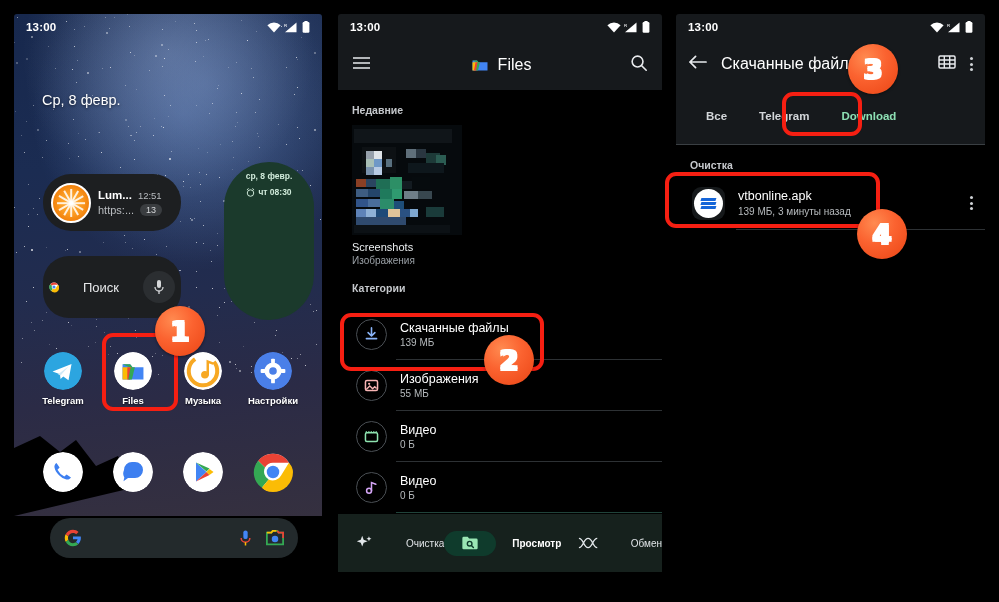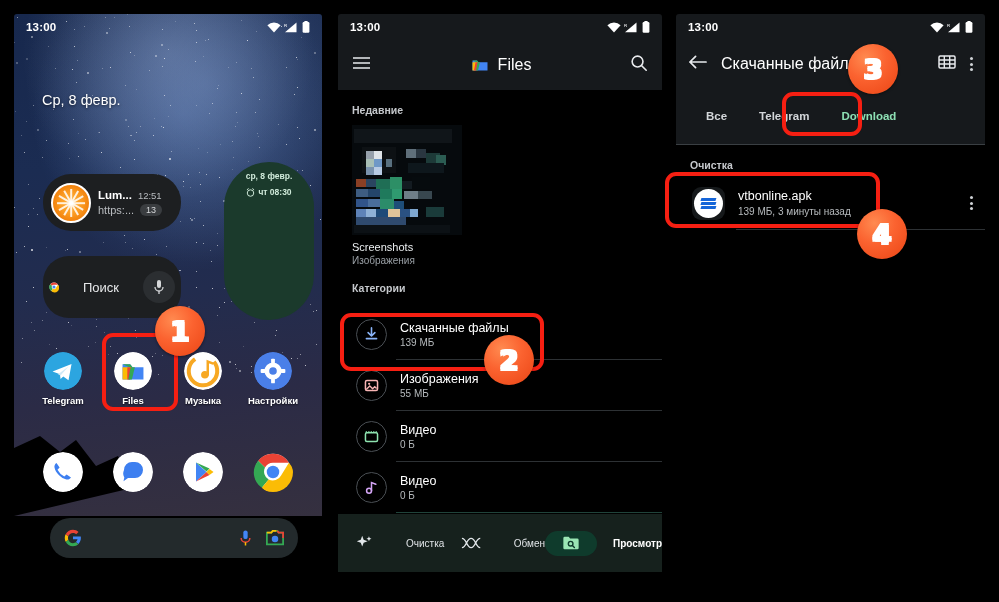--- a/index.html
+++ b/index.html
@@ -948,36 +948,36 @@
         <div class="bn-item">
           <span class="bn-pill">
             <svg width="20" height="18" viewBox="0 0 22 20">
               <path d="M9 2l1.6 4.3L15 8l-4.4 1.7L9 14l-1.6-4.3L3 8l4.4-1.7z" fill="#e2e7ea"></path>
               <path d="M16.5 2.4l.8 2 2 .8-2 .8-.8 2-.8-2-2-.8 2-.8z" fill="#e2e7ea"></path>
             </svg>
           </span>
           <span class="bn-lbl">Очистка</span>
         </div>
         <div class="bn-item">
-          <span class="bn-pill">
-            <svg width="22" height="14" viewBox="0 0 24 14">
-              <path d="M1 2c5 0 5 10 10 10s5-10 10-10M1 12c5 0 5-10 10-10s5 10 10 10" fill="none" stroke="#e2e7ea" stroke-width="1.5"></path>
-            </svg>
-          </span>
-          <span class="bn-lbl">Обмен</span>
-        </div>
-        <div class="bn-item">
           <span class="bn-pill active">
             <svg width="18" height="16" viewBox="0 0 20 18">
               <path d="M1.4 3.6A1.6 1.6 0 0 1 3 2h4.4l1.6 2H17a1.6 1.6 0 0 1 1.6 1.6V15A1.4 1.4 0 0 1 17.2 16H2.8A1.4 1.4 0 0 1 1.4 14.6z" fill="#9ae6b4"></path>
               <circle cx="9.6" cy="9.8" r="2.6" fill="none" stroke="#0f3b2c" stroke-width="1.6"></circle>
               <path d="M11.6 11.8l2.2 2.2" stroke="#0f3b2c" stroke-width="1.6" stroke-linecap="round"></path>
             </svg>
           </span>
           <span class="bn-lbl active">Просмотр</span>
+        </div>
+        <div class="bn-item">
+          <span class="bn-pill">
+            <svg width="22" height="14" viewBox="0 0 24 14">
+              <path d="M1 2c5 0 5 10 10 10s5-10 10-10M1 12c5 0 5-10 10-10s5 10 10 10" fill="none" stroke="#e2e7ea" stroke-width="1.5"></path>
+            </svg>
+          </span>
+          <span class="bn-lbl">Обмен</span>
         </div>
       </div>
     </div>
   </div>
 
   <div class="panel" id="panel-right">
     <div class="r-top"></div>
 
     <div class="statusbar">
       <span class="clock">13:00</span>

